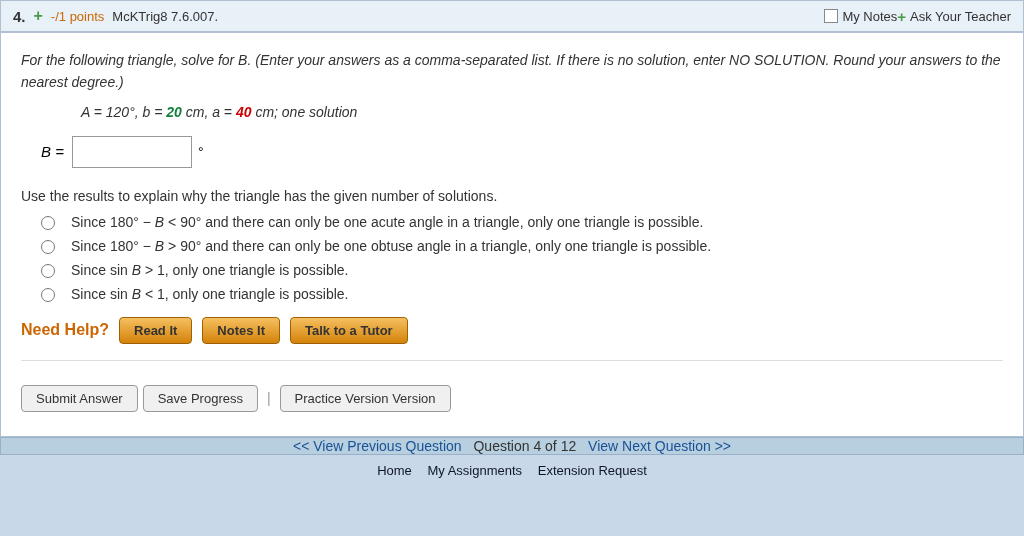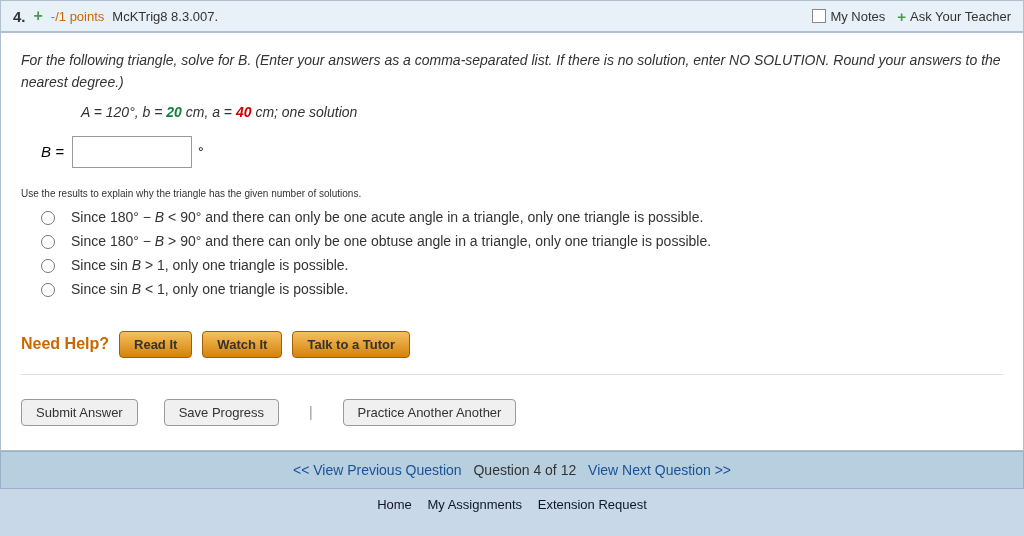--- a/index.html
+++ b/index.html
@@ -28,21 +28,20 @@
       font-size: 13px;
     }
     .question-id {
       color: #333;
       font-size: 13px;
     }
     .header-right {
       margin-left: auto;
       display: flex;
       align-items: center;
-      gap: 12px;
     }
     .my-notes-btn {
       display: flex;
       align-items: center;
       gap: 4px;
       font-size: 13px;
       color: #333;
       cursor: pointer;
       text-decoration: none;
     }
@@ -108,21 +107,21 @@
       border: 1px solid #999;
       padding: 4px;
       font-size: 14px;
     }
     .degree-symbol {
       margin-left: 6px;
       font-size: 14px;
     }
 
     .explain-text {
-      font-size: 10px;
+      font-size: 14px;
       color: #333;
       margin-bottom: 10px;
     }
 
     .radio-group {
       display: flex;
       flex-direction: column;
       gap: 8px;
       margin-left: 20px;
     }
@@ -137,21 +136,21 @@
       margin-top: 2px;
       width: 14px;
       height: 14px;
       flex-shrink: 0;
     }
 
     .need-help-section {
       display: flex;
       align-items: center;
       gap: 10px;
-      margin-top: 34px;
+      margin-top: 15px;
       margin-bottom: 10px;
     }
     .need-help-label {
       color: #cc6600;
       font-size: 16px;
       font-weight: bold;
     }
     .help-btn {
       background: linear-gradient(to bottom, #f5c060, #d4820a);
       border: 1px solid #a06000;
@@ -165,41 +164,40 @@
 
     .divider {
       border: none;
       border-top: 1px solid #ddd;
       margin: 16px 0;
     }
 
     .action-row {
       display: flex;
       align-items: center;
-      gap: 26px;
+      gap: 5px;
       padding: 8px 0;
     }
     .action-btn {
       background: #f0f0f0;
       border: 1px solid #999;
       border-radius: 4px;
       padding: 5px 14px;
       font-size: 13px;
       color: #333;
       cursor: pointer;
     }
     .action-separator {
       color: #999;
       margin: 0 4px;
     }
 
     .nav-bar {
       background: #b8cfe0;
       border: 1px solid #9ab0c8;
-      padding: 10px;
       text-align: center;
       font-size: 14px;
     }
     .nav-link {
       color: #1a5296;
       text-decoration: none;
       cursor: pointer;
     }
     .nav-text {
       color: #333;
@@ -219,21 +217,21 @@
       margin: 0 6px;
     }
   </style>
 </head>
 <body>
 
 <div class="header-bar">
   <span class="question-number">4.</span>
   <span class="plus-icon">+</span>
   <span class="points-text">-/1 points</span>
-  <span class="question-id">McKTrig8 8.3.007.</span>
+  <span class="question-id">McKTrig8 7.6.007.</span>
   <div class="header-right">
     <div class="my-notes-btn">
       <span class="notes-checkbox"></span>
       <span>My Notes</span>
     </div>
     <div class="ask-teacher-btn">
       <span class="ask-teacher-plus">+</span>
       <span>Ask Your Teacher</span>
     </div>
   </div>
@@ -270,31 +268,31 @@
     </label>
     <label class="radio-option">
       <input type="radio" name="explanation" class="radio-input" style="">
       <span>Since sin <em>B</em> &lt; 1, only one triangle is possible.</span>
     </label>
   </div>
 
   <div class="need-help-section">
     <span class="need-help-label">Need Help?</span>
     <button class="help-btn">Read It</button>
-    <button class="help-btn">Watch It</button>
+    <button class="help-btn">Notes It</button>
     <button class="help-btn">Talk to a Tutor</button>
   </div>
 
   <hr class="divider">
 
   <div class="action-row">
     <button class="action-btn">Submit Answer</button>
     <button class="action-btn">Save Progress</button>
     <span class="action-separator">|</span>
-    <button class="action-btn">Practice Another Another</button>
+    <button class="action-btn">Practice Version Version</button>
   </div>
 
 </div>
 
 <div class="nav-bar">
   <a class="nav-link">&lt;&lt; View Previous Question</a>
   <span class="nav-text">Question 4 of 12</span>
   <a class="nav-link">View Next Question &gt;&gt;</a>
 </div>
 

